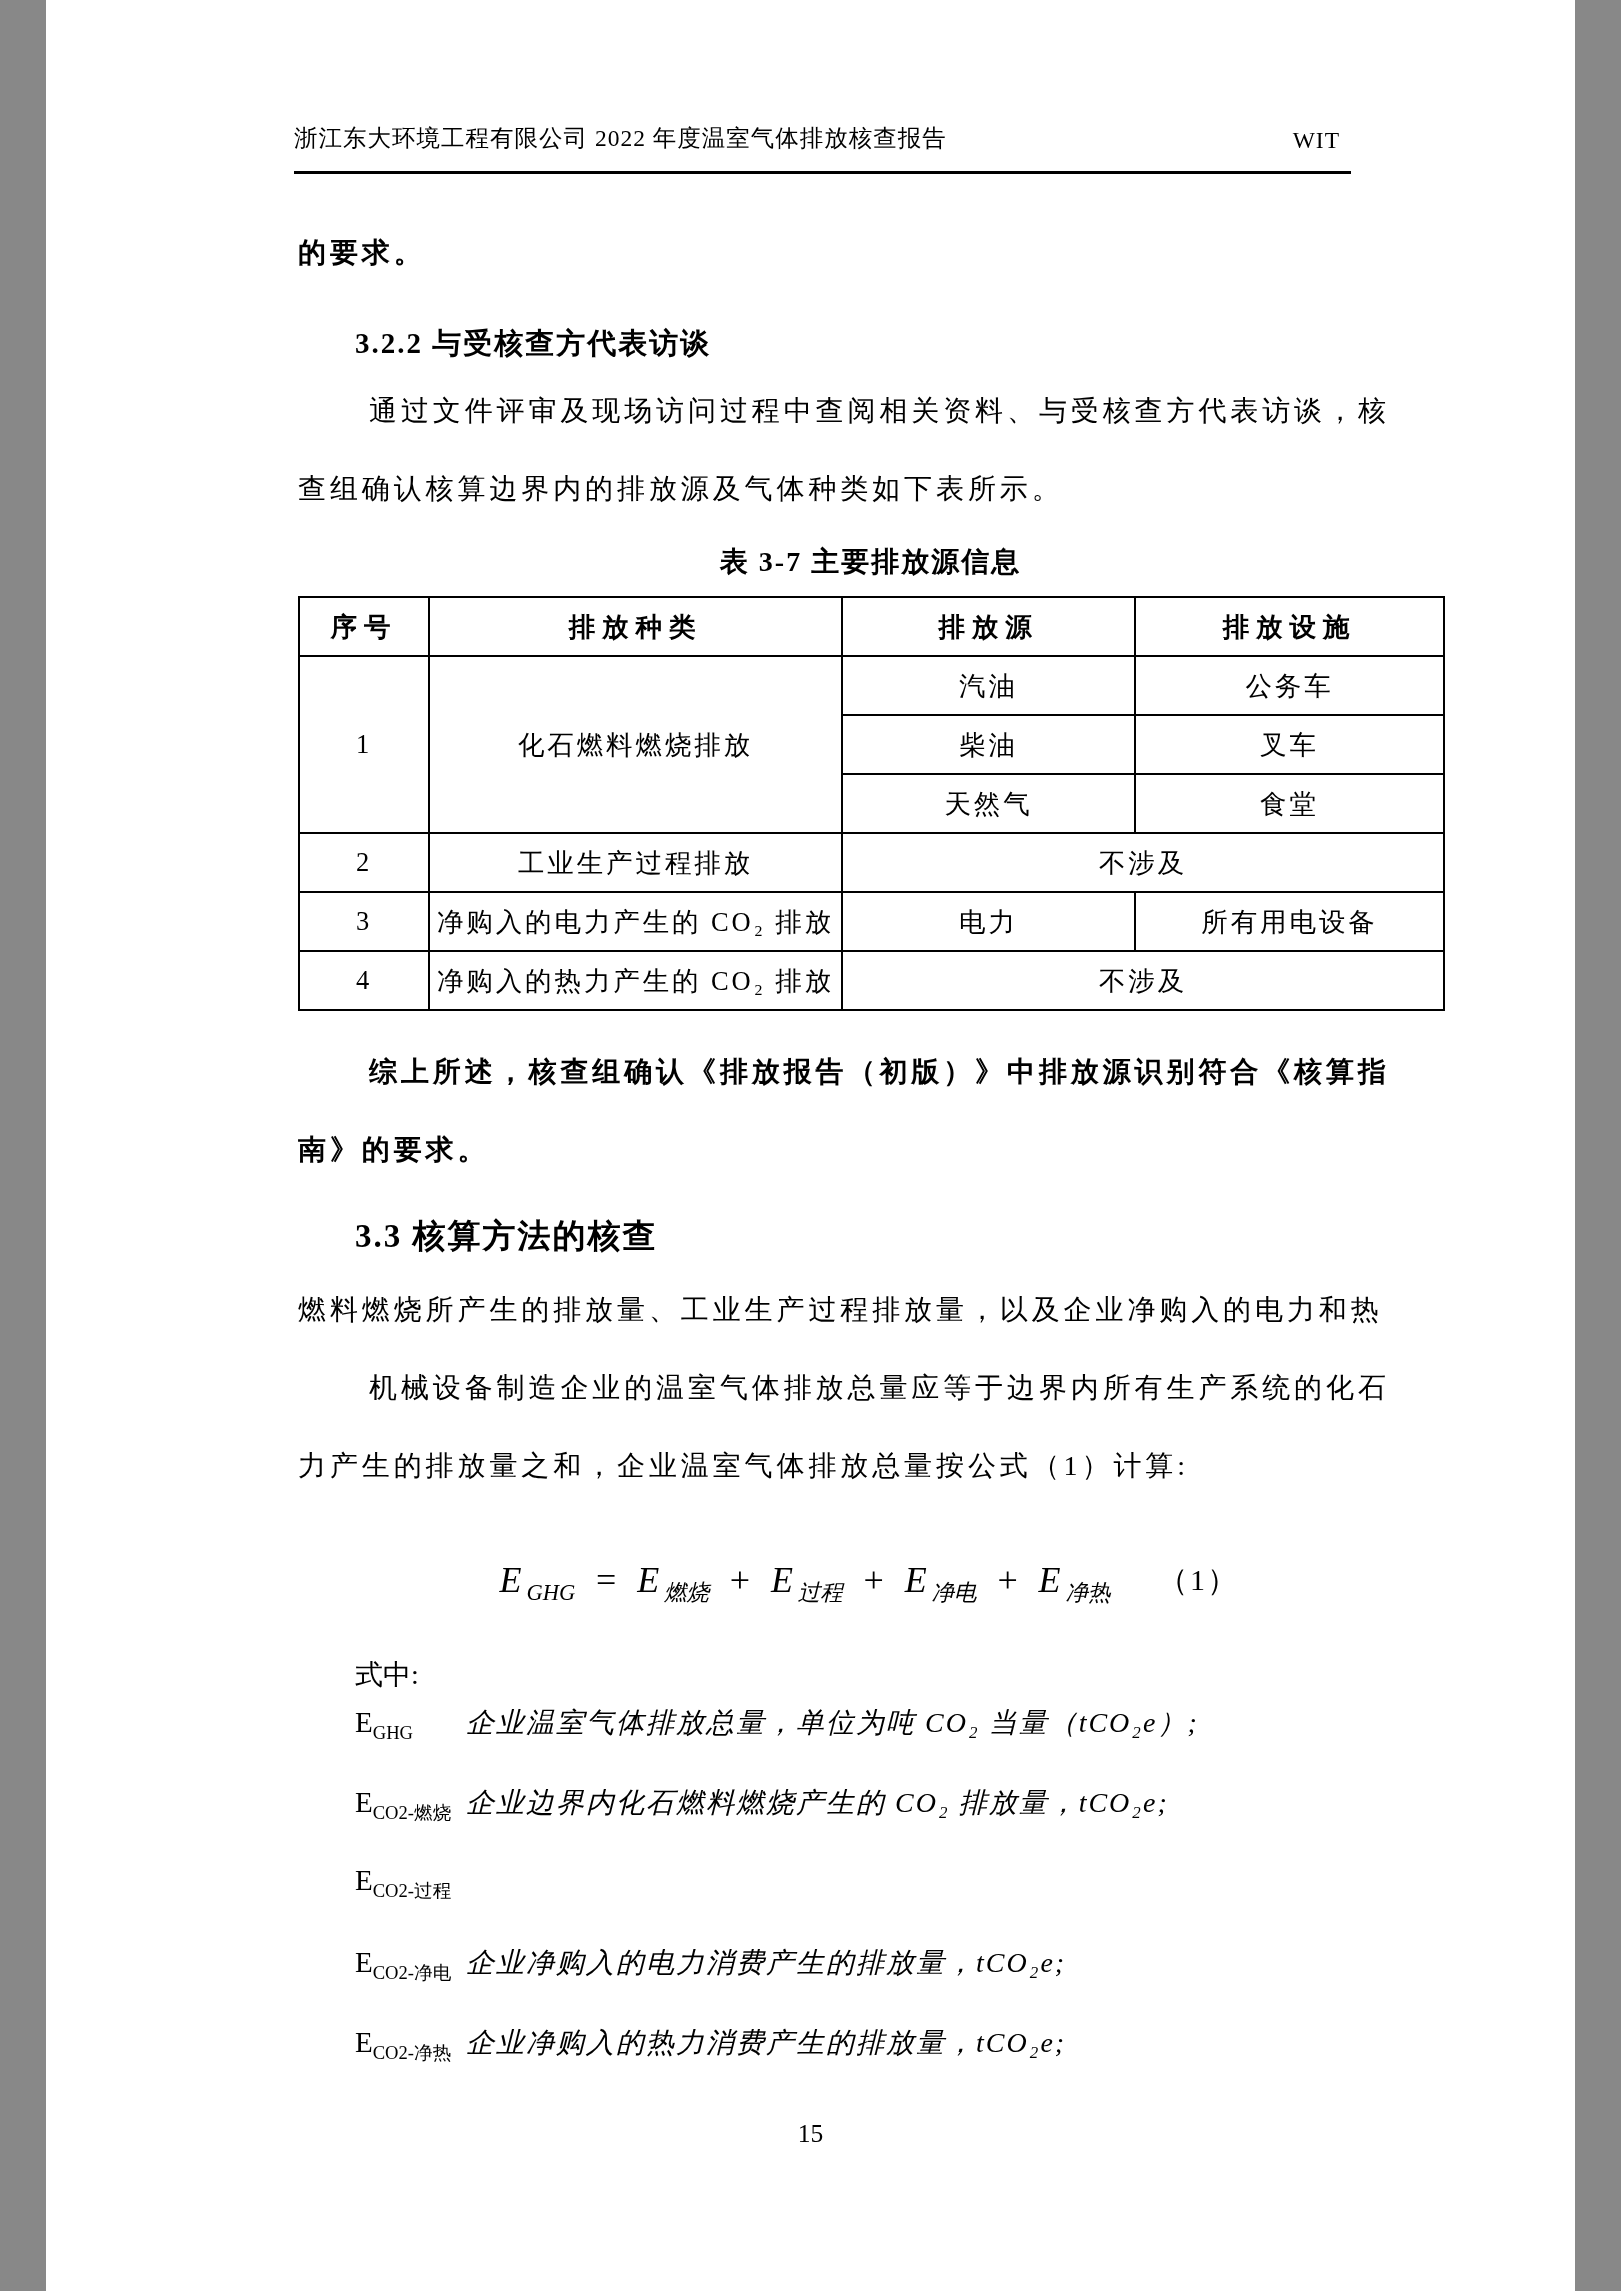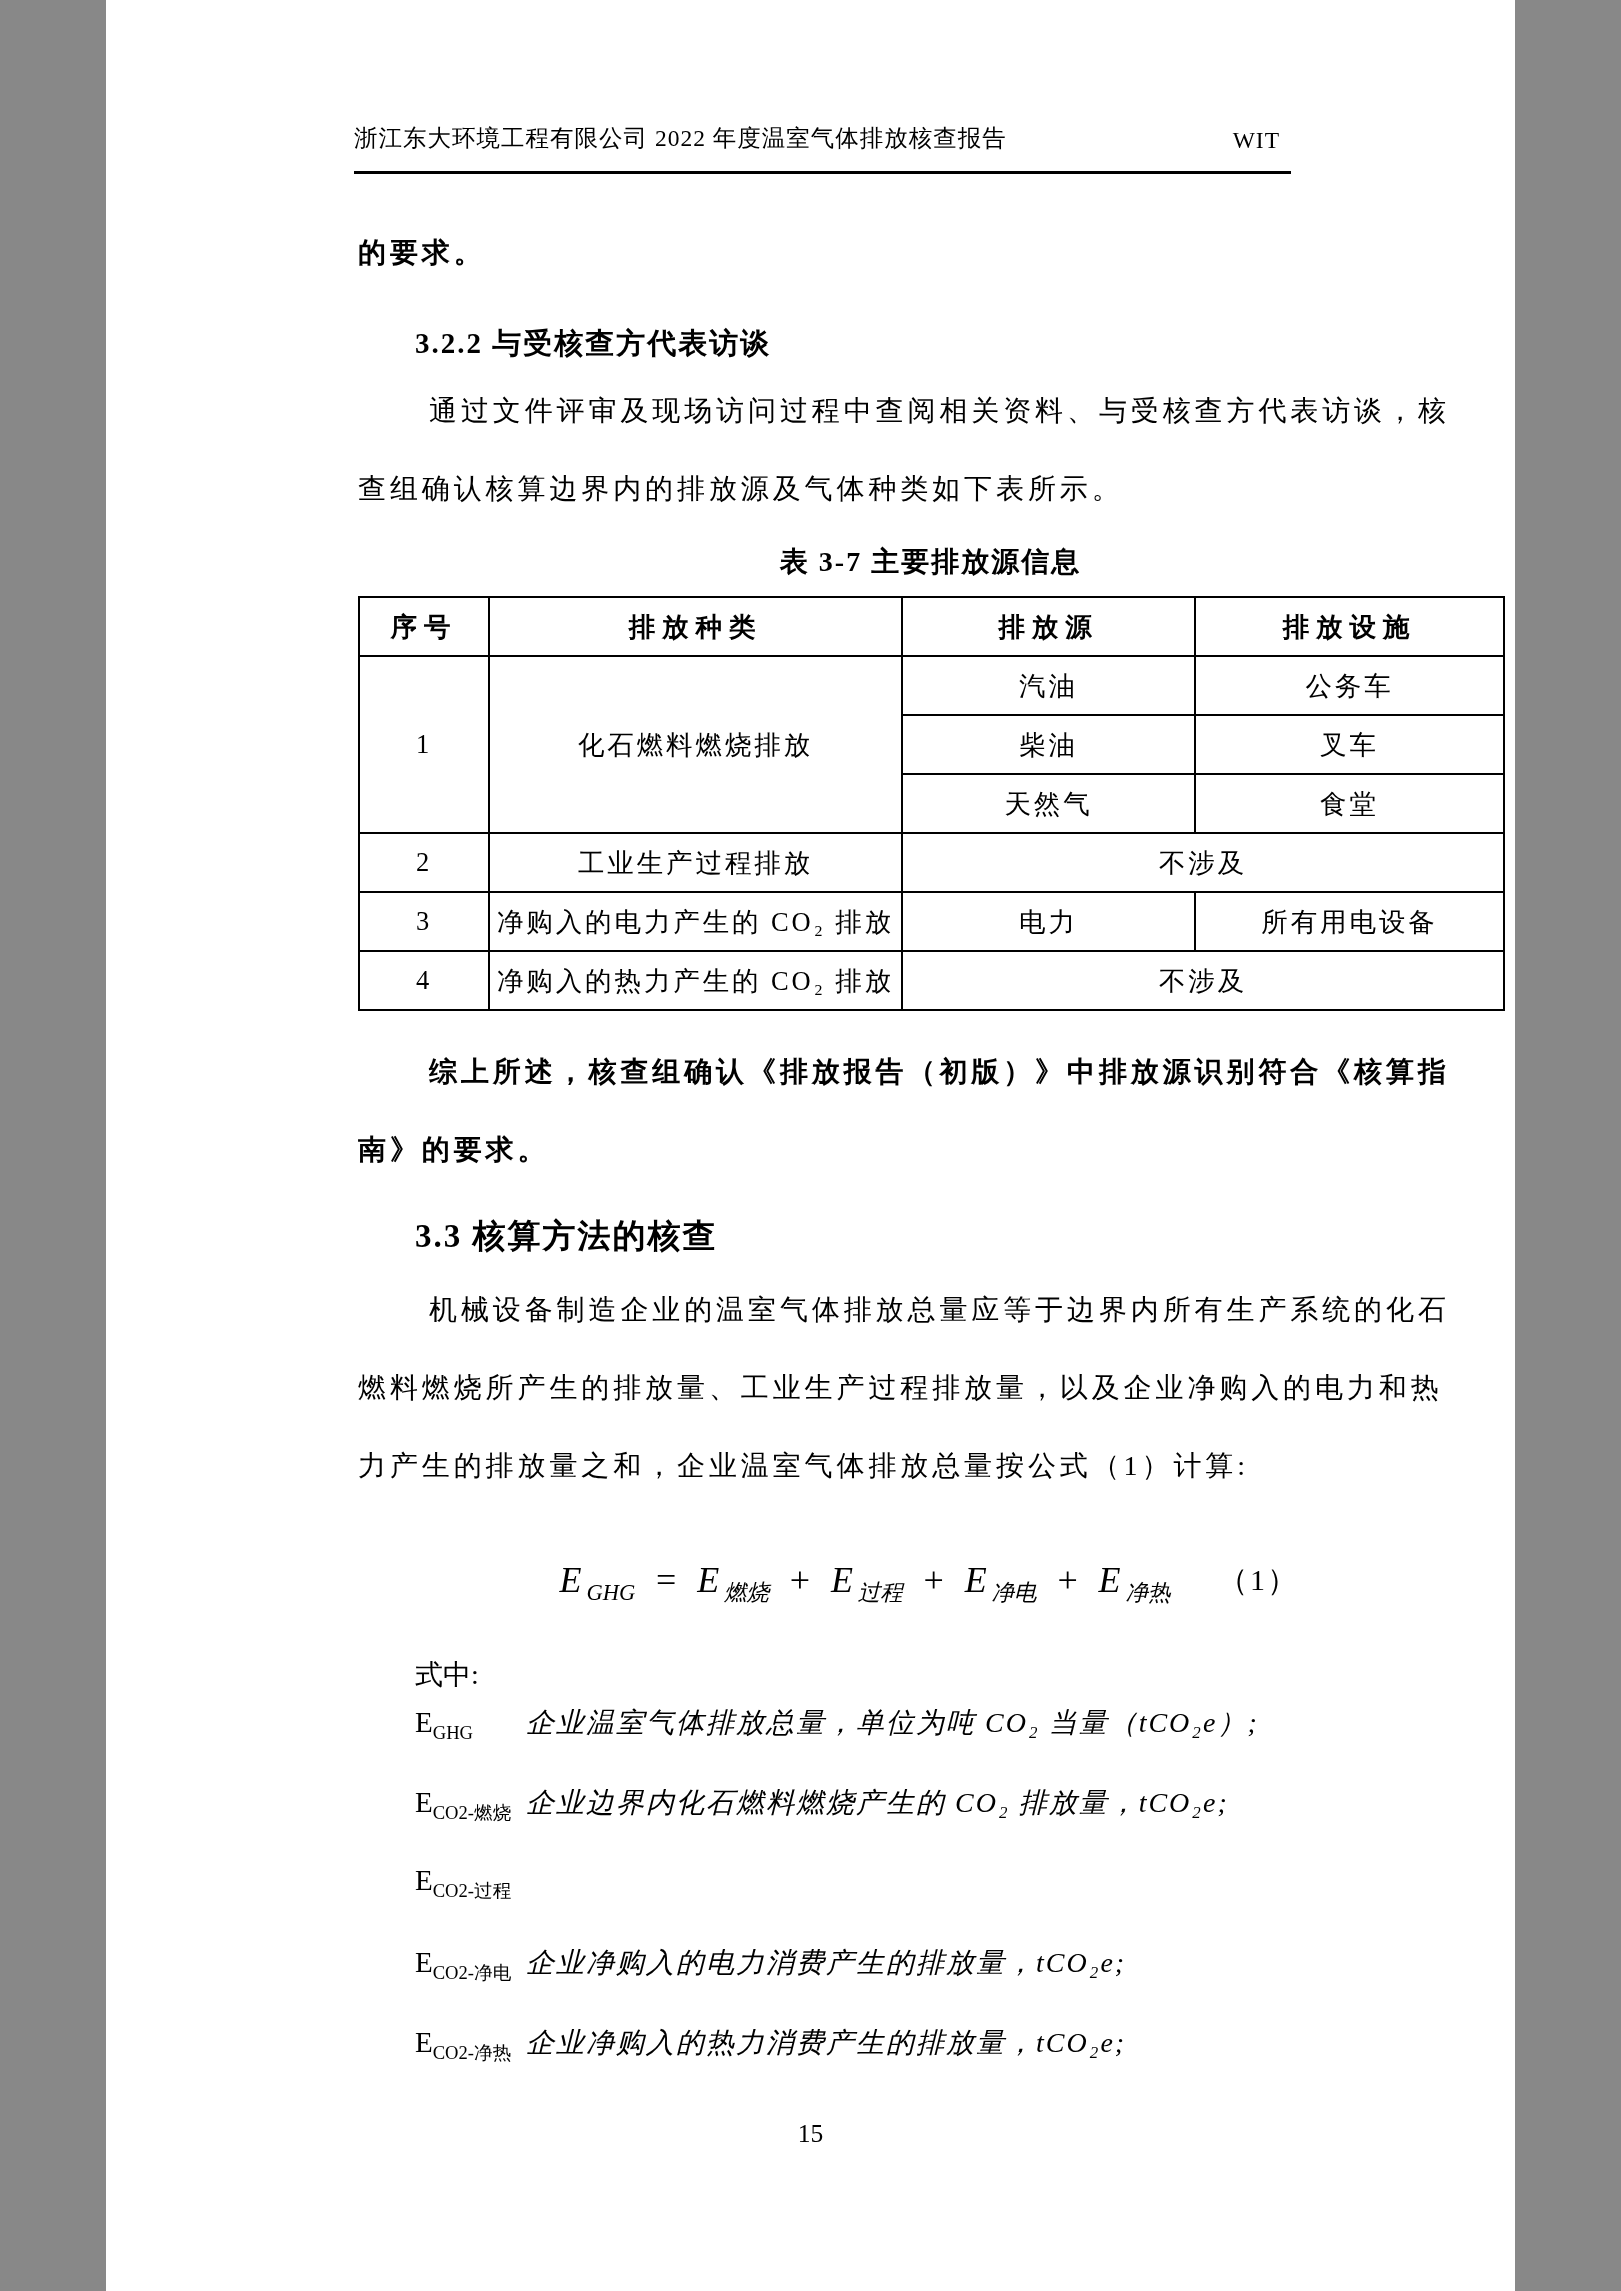--- a/index.html
+++ b/index.html
@@ -1,17 +1,17 @@
 <!DOCTYPE html>
 <html><head>
 <meta charset="utf-8">
 <style>
   html,body { margin:0; padding:0; background:#888; }
   .page {
-    width:1409px; height:2292px; position:relative; margin:0 auto;
+    width:1529px; height:2292px; position:relative; margin:0 auto;
     background:#ffffff; color:#000;
     font-family:"Liberation Serif","DejaVu Serif",serif;
     overflow:hidden;
   }
   
   .doc-header {
     position:absolute; top:122px; left:248px; right:235px;
     display:flex; justify-content:space-between; align-items:flex-end;
     font-size:23.5px; letter-spacing:1px;
   }
@@ -136,22 +136,22 @@
     </table>
 
     <div style="margin-top:21.6px">
       <div class="cn-line bold indent">综上所述，核查组确认《排放报告（初版）》中排放源识别符合《核算指</div>
       <div class="cn-line bold">南》的要求。</div>
     </div>
 
     <div class="h33">3.3 核算方法的核查</div>
 
     <div>
+      <div class="cn-line">燃料燃烧所产生的排放量、工业生产过程排放量，以及企业净购入的电力和热</div>
       <div class="cn-line indent">机械设备制造企业的温室气体排放总量应等于边界内所有生产系统的化石</div>
-      <div class="cn-line">燃料燃烧所产生的排放量、工业生产过程排放量，以及企业净购入的电力和热</div>
       <div class="cn-line">力产生的排放量之和，企业温室气体排放总量按公式（1）计算:</div>
     </div>
 
     <div class="formula-row">
       <span class="formula">
         <span>E</span><sub>GHG</sub>
         <span class="f-op">=</span>
         <span>E</span><sub>燃烧</sub>
         <span class="f-op">+</span>
         <span>E</span><sub>过程</sub>

